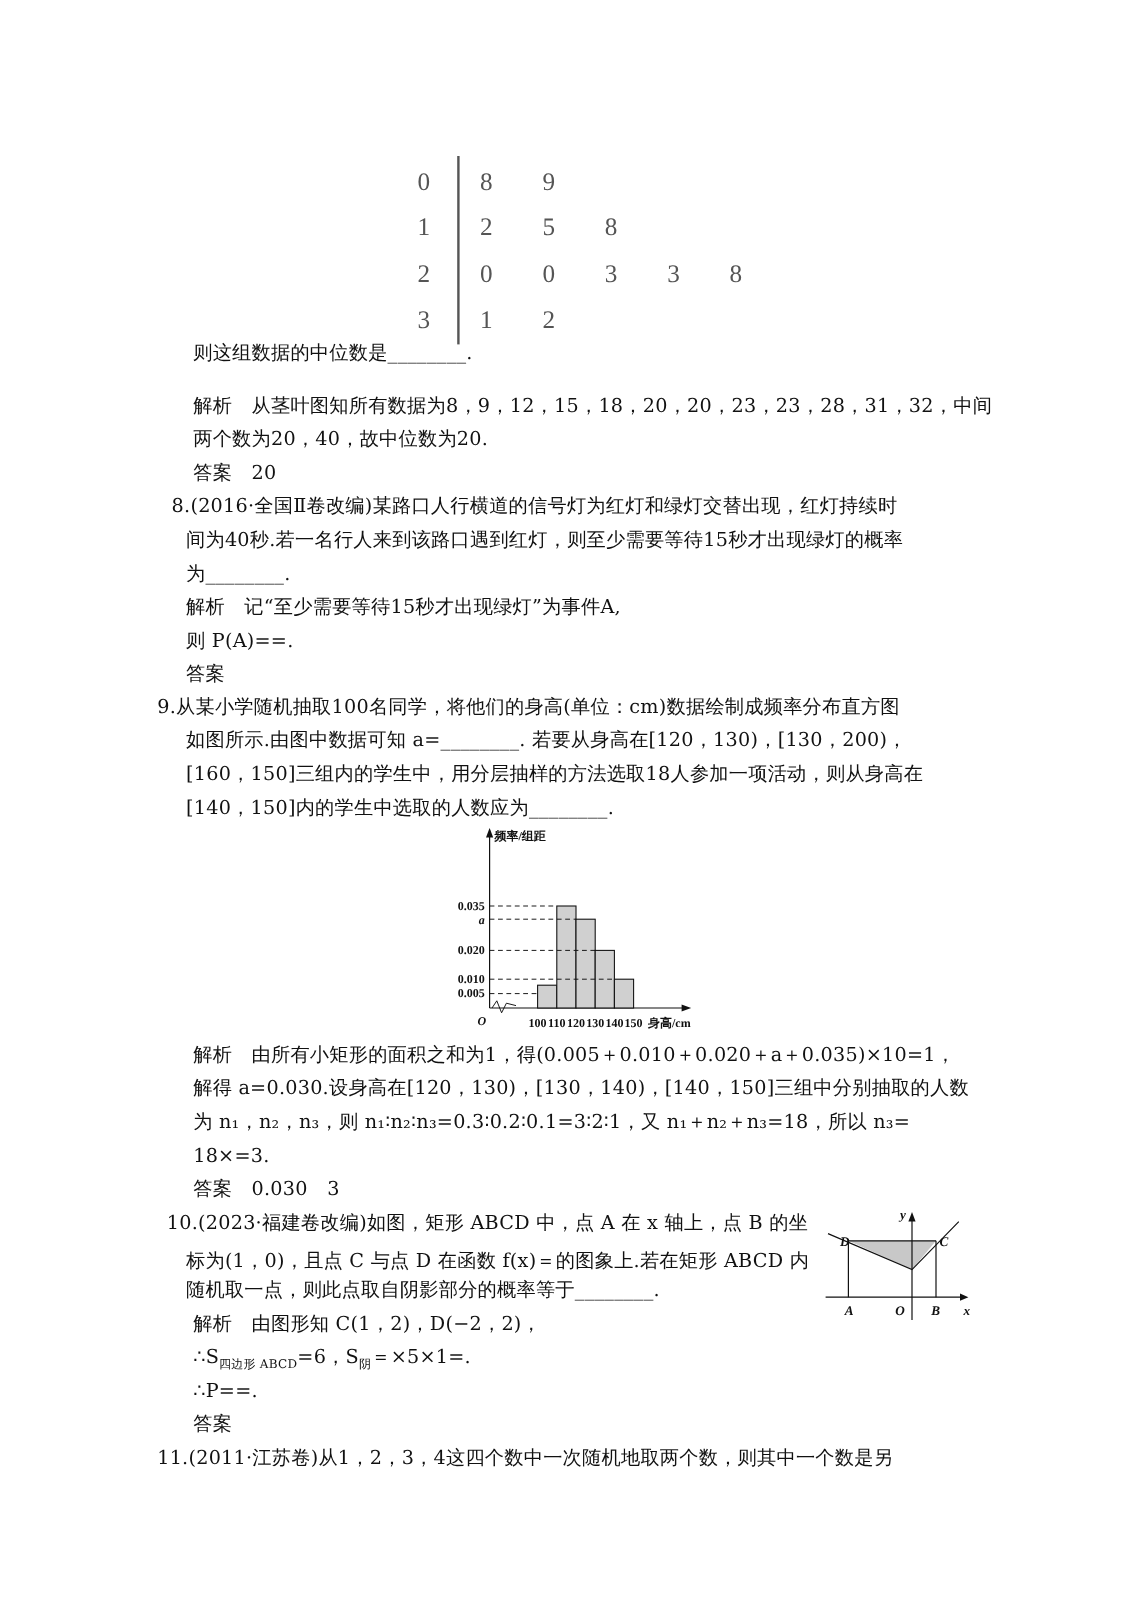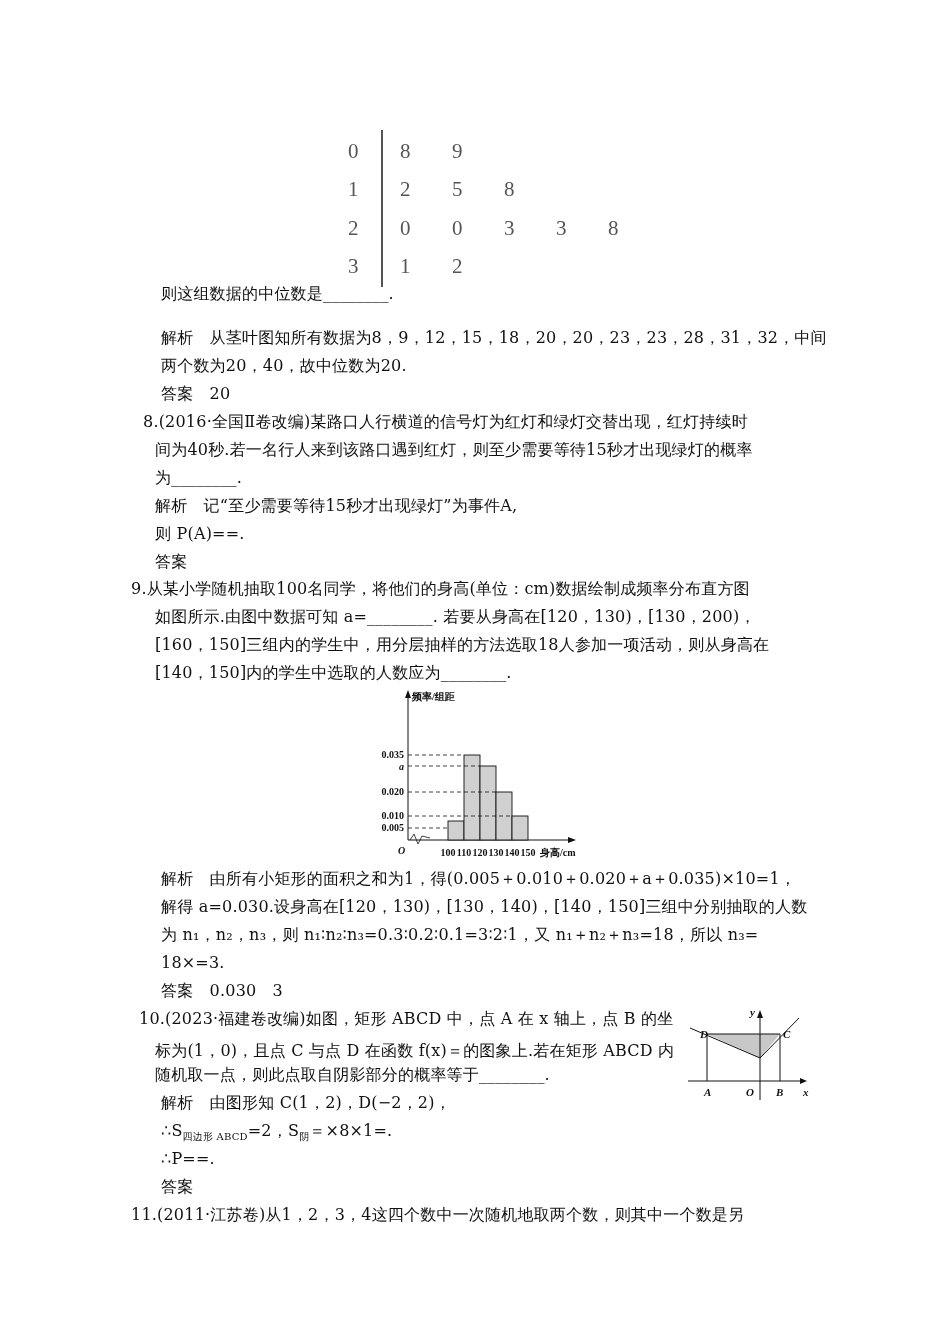--- a/index.html
+++ b/index.html
@@ -125,18 +125,18 @@
     <text x="16" y="34">D</text>
     <text x="99" y="34">C</text>
     <text x="20" y="92">A</text>
     <text x="62" y="92">O</text>
     <text x="92" y="92">B</text>
   </g>
 </svg>
 
 <div class="line" style="left:161px;top:1092px;">解析　由图形知 C(1，2)，D(−2，2)，</div>
 <div class="line" style="left:161px;top:1120px;">
-  <span>∴S</span><sub>四边形 ABCD</sub><span>=2，S</span><sub>阴</sub><span>＝×8×1=.</span>
+  <span>∴S</span><sub>四边形 ABCD</sub><span>=6，S</span><sub>阴</sub><span>＝×5×1=.</span>
 </div>
 <div class="line" style="left:161px;top:1148px;">∴P==.</div>
 <div class="line" style="left:161px;top:1176px;">答案</div>
 
 <div class="line" style="left:131px;top:1204px;">11.(2011·江苏卷)从1，2，3，4这四个数中一次随机地取两个数，则其中一个数是另</div>
 
 </body></html>

